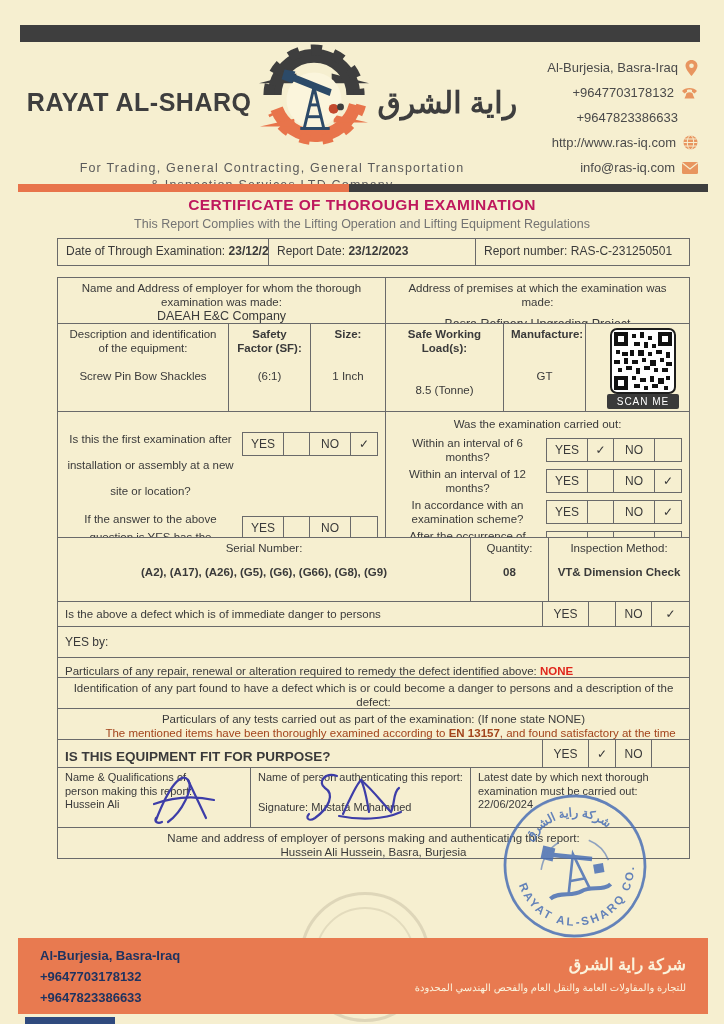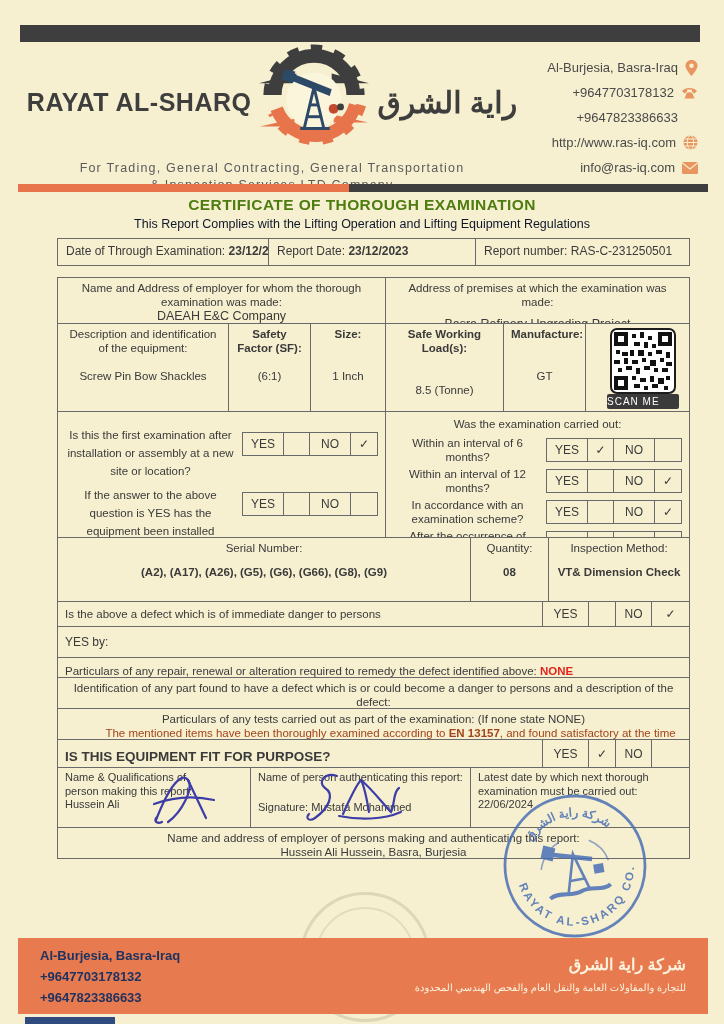--- a/index.html
+++ b/index.html
@@ -18,22 +18,22 @@
   .logo-row { display:flex; align-items:center; justify-content:center; gap:4px; height:112px; }
   .brand-en { font-size:25px; font-weight:bold; letter-spacing:.5px; color:#3E3E3E; white-space:nowrap; }
   .brand-ar { font-size:30px; font-weight:bold; color:#3E3E3E; white-space:nowrap; }
   .tagline { text-align:center; color:#5A5A5A; font-size:12.5px; letter-spacing:1.2px; line-height:17px; margin-top:2px; }
   .contacts { position:absolute; top:55px; right:26px; width:180px; }
   .contact-line { display:flex; justify-content:flex-end; align-items:center; gap:7px; height:25px; font-size:13px; color:#4A4A4A; }
   .contact-line svg { flex:0 0 auto; }
 
   
   .title-block { position:absolute; top:196px; left:0; width:100%; text-align:center; }
-  .cert-title { font-size:15.5px; font-weight:bold; letter-spacing:.4px; color:#4d7c0f; }
-  .cert-subtitle { font-size:12.5px; margin-top:3px; color:#0f172a; }
+  .cert-title { font-size:15.5px; font-weight:bold; letter-spacing:.4px; color:#be185d; }
+  .cert-subtitle { font-size:12.5px; margin-top:3px; color:#737373; }
 
   
   .meta-table { position:absolute; top:238px; left:57px; width:633px; height:28px;
     border:1px solid #6A6A6A; display:flex; box-sizing:border-box; font-size:12px; }
   .meta-cell { box-sizing:border-box; padding:5px 8px 0 8px; border-right:1px solid #6A6A6A; white-space:nowrap; overflow:hidden; }
   .meta-cell:last-child { border-right:none; }
 
   .main-table { position:absolute; top:277px; left:57px; width:633px; border:1px solid #6A6A6A; box-sizing:border-box; }
   .trow { display:flex; border-bottom:1px solid #6A6A6A; box-sizing:border-box; position:relative; }
   .trow:last-child { border-bottom:none; }
@@ -54,21 +54,21 @@
   .ynbox span:last-child { border-right:none; }
   .yn-l { width:41px; } .yn-c { width:26px; font-size:13px; }
 
   
   .inline-yn { display:flex; flex:0 0 auto; align-self:stretch; }
   .inline-yn span { display:flex; align-items:center; justify-content:center; box-sizing:border-box;
     border-left:1px solid #6A6A6A; font-size:12px; }
   .iy-yes { width:46px; } .iy-c1 { width:27px; font-size:13px; } .iy-no { width:36px; } .iy-c2 { width:38px; font-size:13px; }
 
   
-  .qr-wrap { position:absolute; right:10px; top:4px; width:72px; text-align:left; }
+  .qr-wrap { position:absolute; right:10px; top:4px; width:72px; text-align:center; }
   .qr-frame { width:66px; height:66px; margin:0 auto; background:#fff; border:2px solid #1d1d1d; border-radius:7px; padding:2px; box-sizing:border-box; }
   .qr-caption { margin-top:0px; background:#3a3a3a; color:#fff; font-size:10px; letter-spacing:1px; padding:2px 0; border-radius:2px; }
 
   
   .sig { position:absolute; pointer-events:none; }
   .stamp { position:absolute; left:497px; top:788px; width:156px; height:156px; opacity:.85; }
   .watermark { position:absolute; left:300px; top:892px; width:130px; height:130px; border-radius:50%;
     border:3px solid rgba(160,150,125,.28); box-sizing:border-box; }
   .watermark::after { content:""; position:absolute; inset:12px; border-radius:50%; border:2px solid rgba(160,150,125,.22); }
 
@@ -267,21 +267,21 @@
             </svg>
           </div>
           <div class="qr-caption">SCAN ME</div>
         </div>
       </div>
     </div>
 
     <div class="trow" style="height:126px">
       <div class="tcell" style="width:328px; padding-top:14px">
         <div style="display:flex; gap:6px">
-          <div class="lbl" style="flex:1; line-height:18px">Is this the first examination after installation or assembly at a new site or location?</div>
+          <div class="lbl" style="flex:1; line-height:26px">Is this the first examination after installation or assembly at a new site or location?</div>
           <div class="ynbox" style="margin-top:6px">
             <span class="yn-l">YES</span>
             <span class="yn-c"></span>
             <span class="yn-l">NO</span>
             <span class="yn-c">✓</span>
           </div>
         </div>
         <div style="display:flex; gap:6px; margin-top:6px">
           <div class="lbl" style="flex:1; line-height:18px">If the answer to the above question is YES has the equipment been installed correctly?</div>
           <div class="ynbox" style="margin-top:6px">

